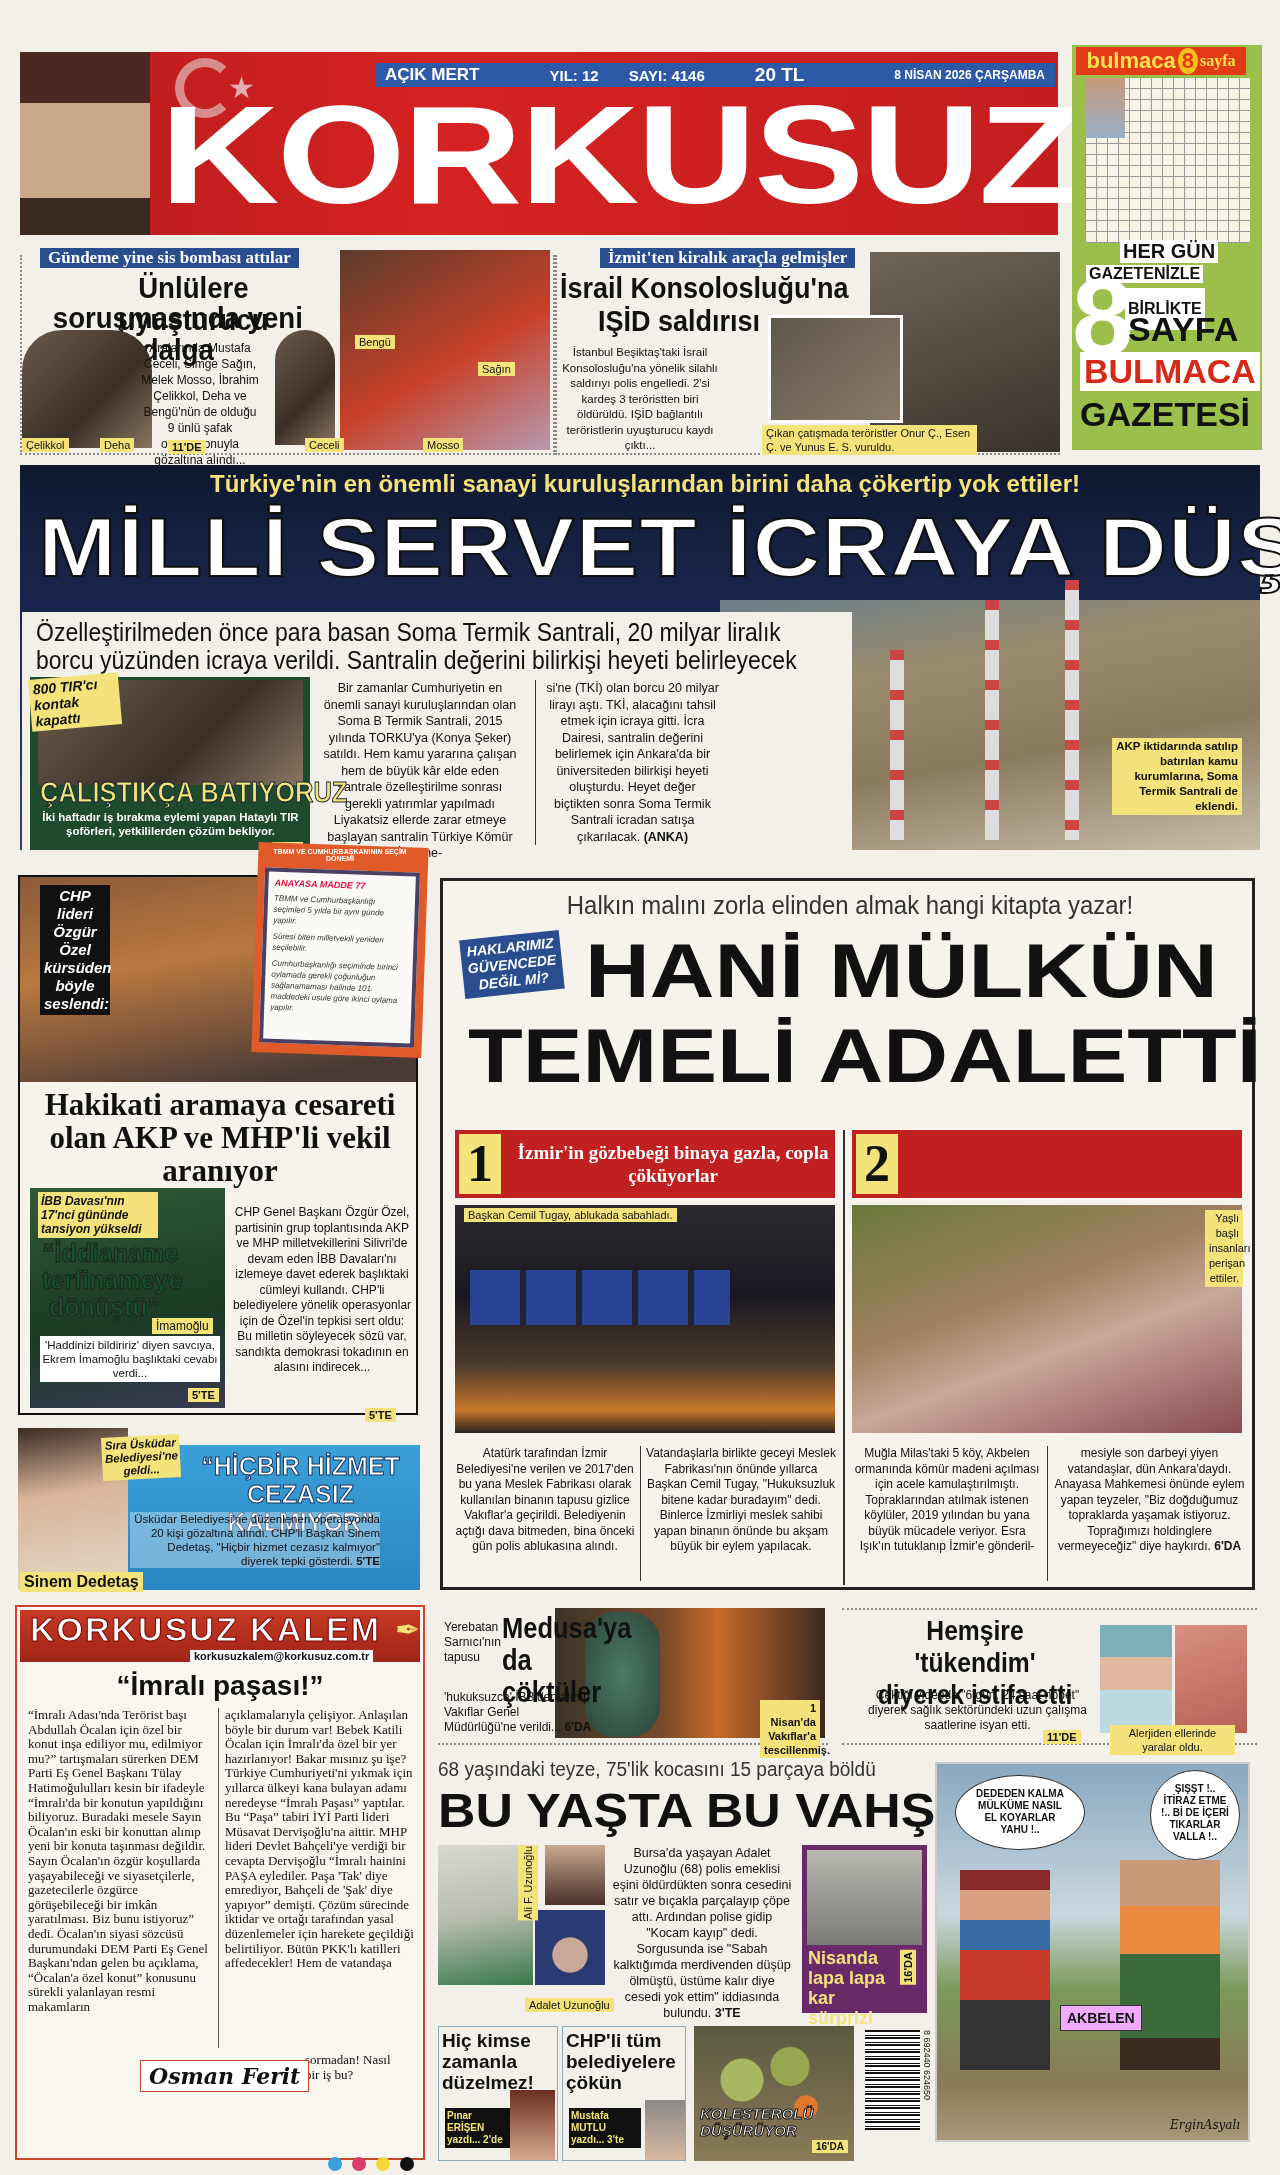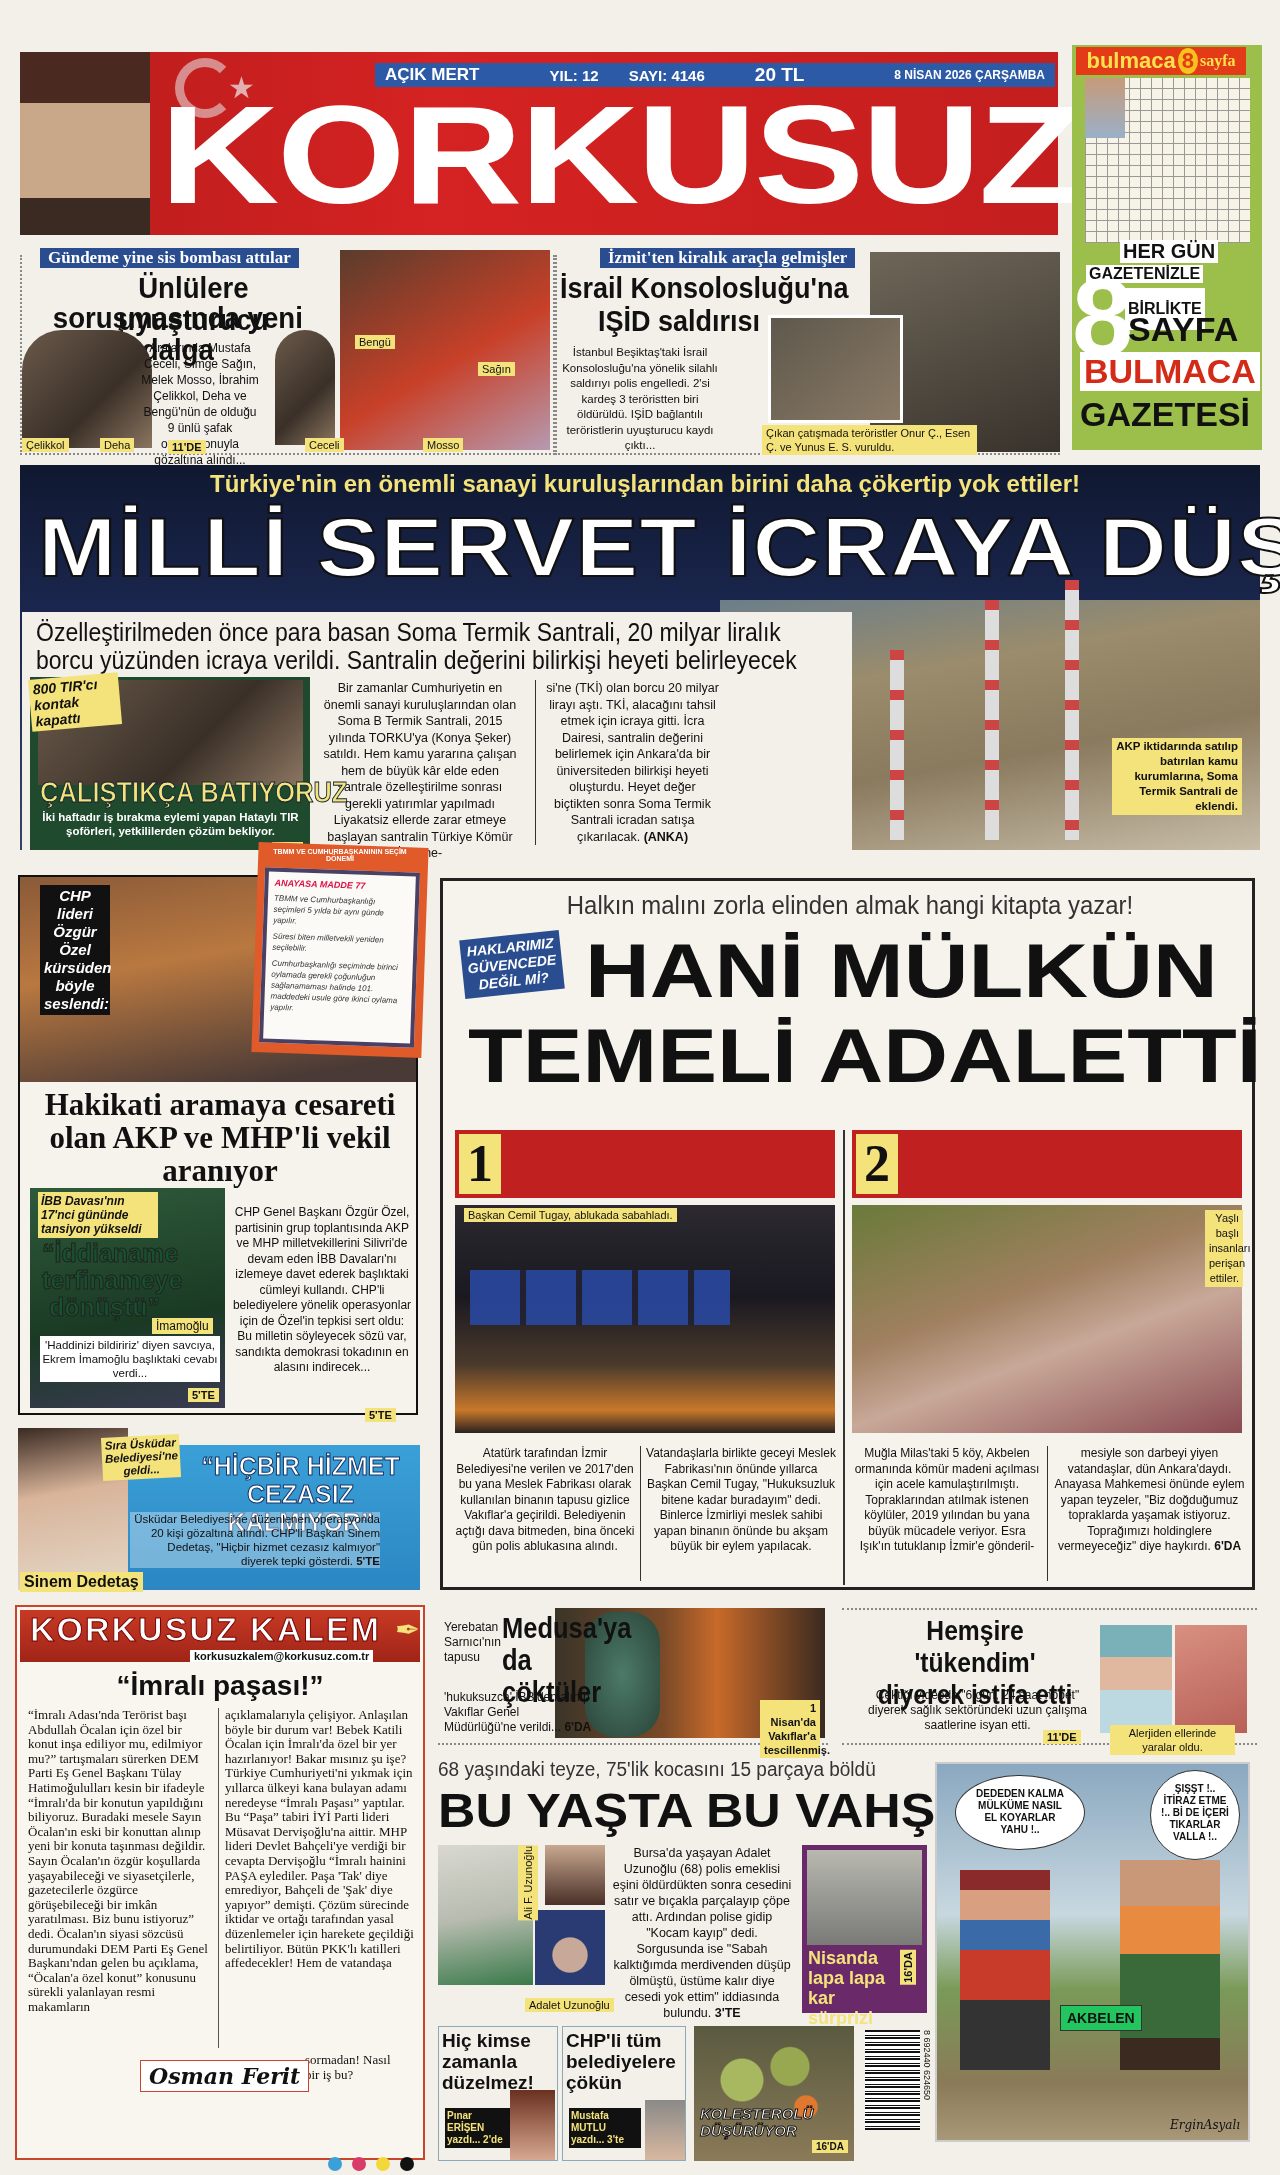--- a/index.html
+++ b/index.html
@@ -143,20 +143,21 @@
 <div class="abs pill" style="left:20px;top:1572px;font-size:16px;font-weight:bold">Sinem Dedetaş</div>
 
 <div class="abs hpanel" style="left:440px;top:878px;width:815px;height:712px"></div>
 <div class="abs" style="left:455px;top:890px;width:790px;font-size:26px;line-height:30px;color:#333;text-align:center;transform:scaleX(.92);transform-origin:center top">Halkın malını zorla elinden almak hangi kitapta yazar!</div>
 <div class="abs" style="left:462px;top:935px;width:100px;background:#2a4d8f;color:#fff;font-weight:bold;font-style:italic;font-size:14px;line-height:17px;padding:4px;text-align:center;transform:rotate(-6deg)">HAKLARIMIZ GÜVENCEDE DEĞİL Mİ?</div>
 <div class="abs cond" style="left:585px;top:930px;font-size:76px;line-height:82px;transform:scaleX(1.18);transform-origin:left top">HANİ MÜLKÜN</div>
 <div class="abs cond" style="left:468px;top:1015px;font-size:76px;line-height:82px;transform:scaleX(1.18);transform-origin:left top">TEMELİ ADALETTİ</div>
 
 <div class="abs redhead" style="left:455px;top:1130px;width:380px;height:68px;display:flex;align-items:center">
   <span style="background:#f4e27a;color:#111;font-size:52px;padding:0 8px;margin:0 10px 0 4px;line-height:60px">1</span>
+  <span style="font-size:19px;line-height:23px;text-align:center;flex:1">İzmir'in gözbebeği binaya gazla, copla çöküyorlar</span>
 </div>
 <div class="abs" style="left:455px;top:1205px;width:380px;height:228px;background:linear-gradient(180deg,#2c2a30,#1a1820 40%,#4a3a2c 70%,#c8782a 90%,#2a2220)"></div>
 <div class="abs" style="left:470px;top:1270px;width:260px;height:55px;background:repeating-linear-gradient(90deg,#2a4aa8 0 50px,#223 50px 56px);opacity:.85"></div>
 <div class="abs pill" style="left:464px;top:1208px;font-size:11px;font-weight:normal">Başkan Cemil Tugay, ablukada sabahladı.</div>
 <div class="abs smallpara" style="left:455px;top:1446px;width:180px">Atatürk tarafından İzmir Belediyesi'ne verilen ve 2017'den bu yana Meslek Fabrikası olarak kullanılan binanın tapusu gizlice Vakıflar'a geçirildi. Belediyenin açtığı dava bitmeden, bina önceki gün polis ablukasına alındı.</div>
 <div class="abs" style="left:640px;top:1446px;width:1px;height:135px;background:#333"></div>
 <div class="abs smallpara" style="left:646px;top:1446px;width:190px">Vatandaşlarla birlikte geceyi Meslek Fabrikası'nın önünde yıllarca Başkan Cemil Tugay, "Hukuksuzluk bitene kadar buradayım" dedi. Binlerce İzmirliyi meslek sahibi yapan binanın önünde bu akşam büyük bir eylem yapılacak.</div>
 
 <div class="abs" style="left:843px;top:1130px;width:2px;height:455px;background:#333"></div>
 
@@ -234,19 +235,19 @@
 <div class="abs pill" style="left:812px;top:2140px;font-size:10px">16'DA</div>
 
 <div class="abs" style="left:865px;top:2030px;width:55px;height:100px;background:repeating-linear-gradient(0deg,#111 0 2px,#fff 2px 3px,#111 3px 4px,#fff 4px 7px)"></div>
 <div class="abs" style="left:922px;top:2030px;font-size:9px;writing-mode:vertical-rl">8 692440 624650</div>
 
 <div class="abs" style="left:935px;top:1762px;width:315px;height:380px;border:2px solid #ccc;background:linear-gradient(180deg,#8aa8c0 0,#c8d8e0 40%,#7a9a58 60%,#8a7a58 85%,#a89878)"></div>
 <div class="abs" style="left:955px;top:1775px;width:130px;height:75px;background:#fff;border:1px solid #333;border-radius:50%;font-size:10px;font-weight:bold;text-align:center;padding:12px 16px;line-height:12px">DEDEDEN KALMA MÜLKÜME NASIL EL KOYARLAR YAHU !..</div>
 <div class="abs" style="left:1150px;top:1770px;width:90px;height:90px;background:#fff;border:1px solid #333;border-radius:50%;font-size:10px;font-weight:bold;text-align:center;padding:12px 8px;line-height:12px">ŞIŞŞT !.. İTİRAZ ETME !.. Bİ DE İÇERİ TIKARLAR VALLA !..</div>
 <div class="abs" style="left:960px;top:1870px;width:90px;height:200px;background:linear-gradient(180deg,#8a2a2a 0 10%,#d8a080 10% 25%,#3a6aa8 25% 40%,#c83a2a 40% 65%,#333 65%)"></div>
 <div class="abs" style="left:1120px;top:1860px;width:100px;height:210px;background:linear-gradient(180deg,#c89878 0 22%,#e88a40 22% 45%,#3a6a3a 45% 85%,#3a2a20 85%)"></div>
-<div class="abs" style="left:1060px;top:2005px;background:#22c55e;border:1px solid #333;font-weight:bold;font-size:14px;padding:4px 6px">AKBELEN</div>
+<div class="abs" style="left:1060px;top:2005px;background:#f0abfc;border:1px solid #333;font-weight:bold;font-size:14px;padding:4px 6px">AKBELEN</div>
 <div class="abs" style="left:1170px;top:2118px;font-size:12px;font-style:italic;font-family:'DejaVu Serif',serif">ErginAsyalı</div>
 
 <div class="abs" style="left:328px;top:2157px;width:14px;height:14px;border-radius:50%;background:#3aa0d8"></div>
 <div class="abs" style="left:352px;top:2157px;width:14px;height:14px;border-radius:50%;background:#d83a6a"></div>
 <div class="abs" style="left:376px;top:2157px;width:14px;height:14px;border-radius:50%;background:#f4d83a"></div>
 <div class="abs" style="left:400px;top:2157px;width:14px;height:14px;border-radius:50%;background:#111"></div>
 
 </body></html>

